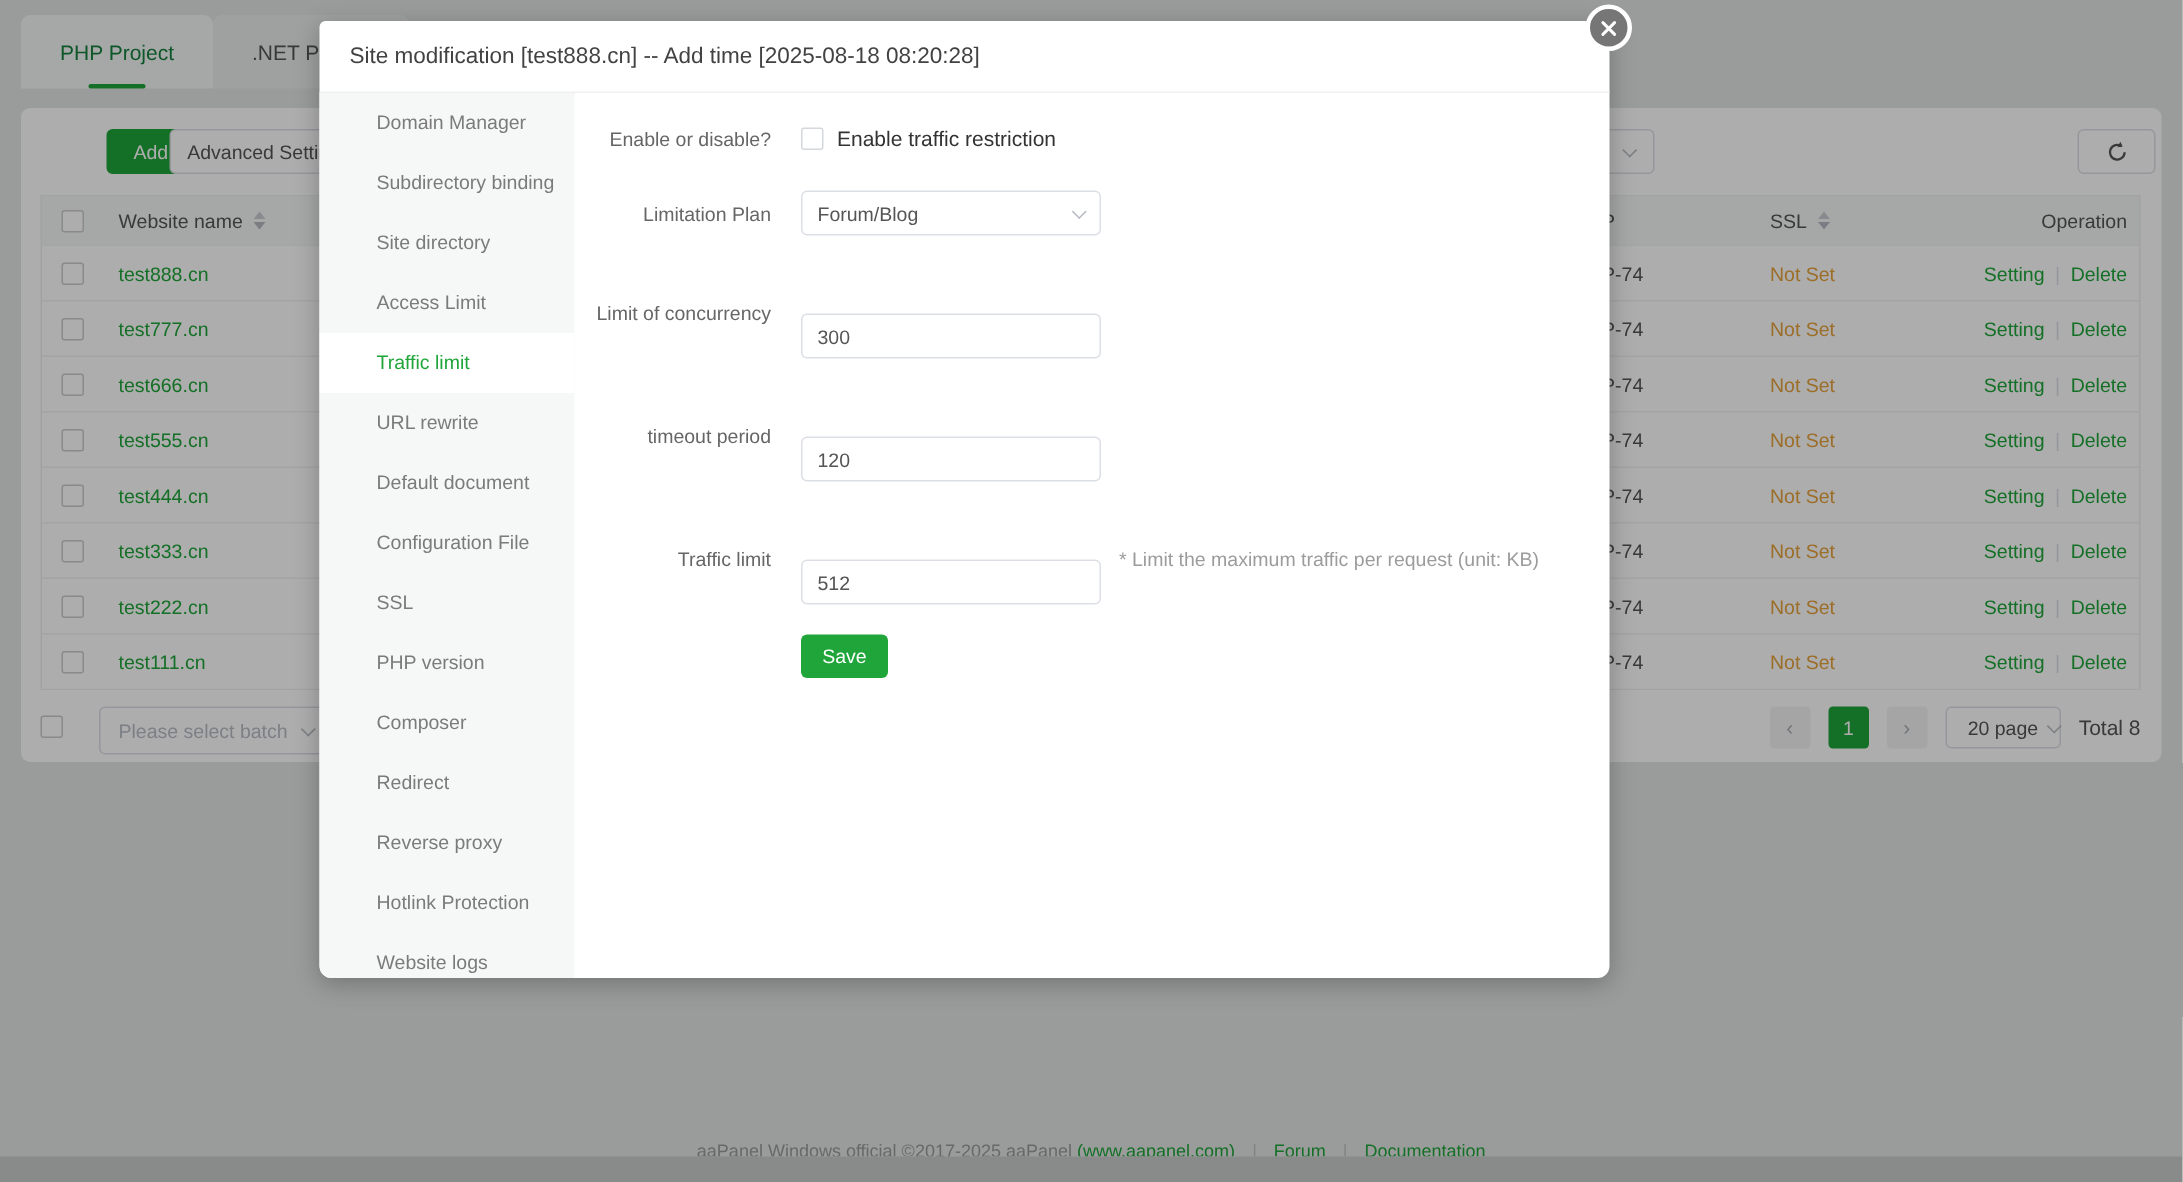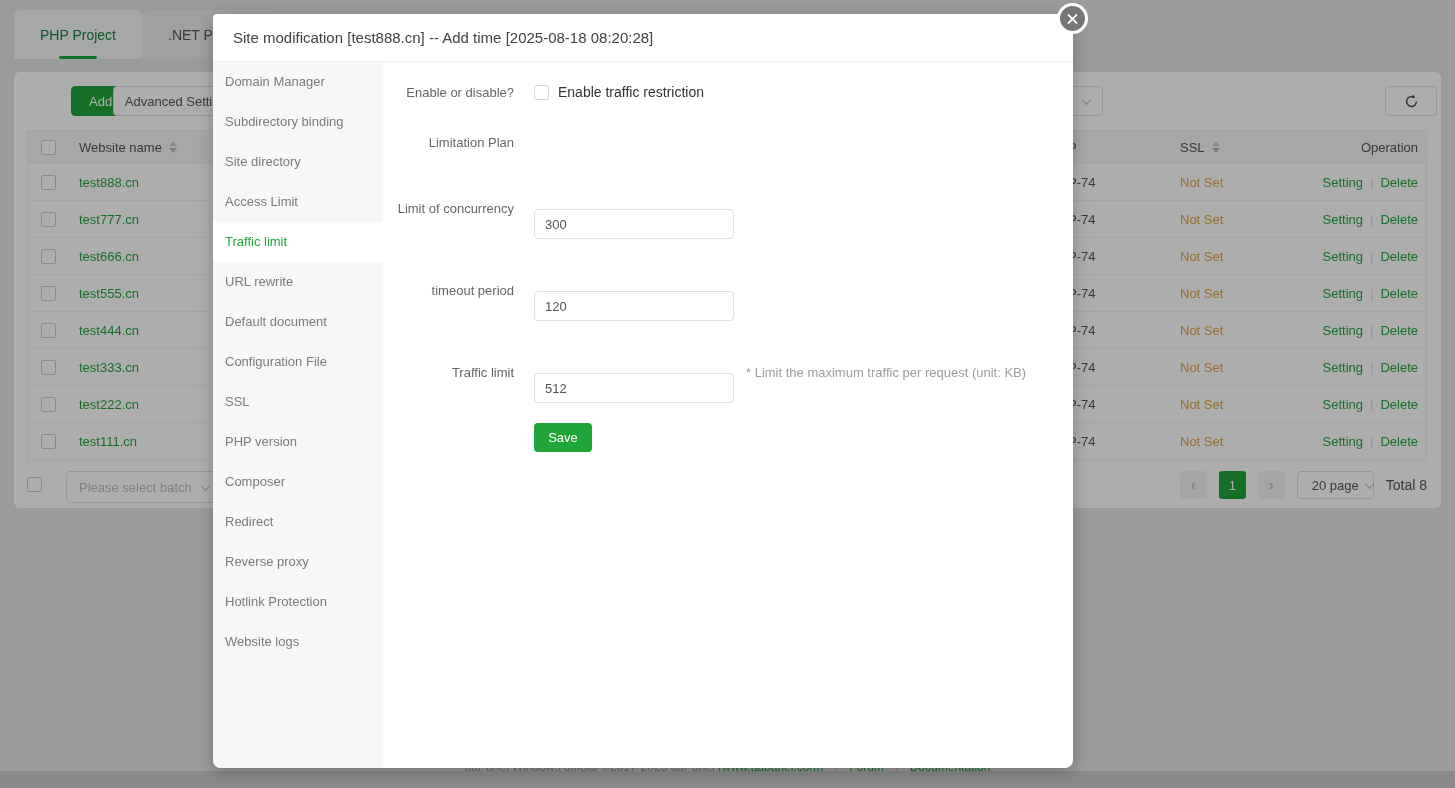--- a/index.html
+++ b/index.html
@@ -75,28 +75,28 @@
           text-align:center; font-size:12px; color:#9a9a9a; }
   .footer .inner { line-height:16px; }
   .footer a { color:#20a53a; text-decoration:none; cursor:pointer; }
   .footer .sep { color:#c0c0c0; margin:0 8px; }
   .bottom-strip { position:absolute; left:0; right:0; bottom:0; height:17px; background:#cbcdcd; }
 
   
   .overlay { position:absolute; inset:0; background:rgba(0,0,0,0.32); z-index:10; }
 
   
-  .modal { position:absolute; left:213px; top:14px; width:860px; height:754px; background:#fff;
+  .modal { position:absolute; left:213px; top:14px; width:860px; height:638px; background:#fff;
           border-radius:4px 4px 8px 8px; z-index:20; display:flex; flex-direction:column;
           box-shadow:0 4px 16px rgba(0,0,0,0.25); }
   .modal-header { flex:0 0 48px; display:flex; align-items:center; padding-left:20px;
           font-size:15px; color:#424242; border-bottom:1px solid #f0f0f0; }
   .modal-body { flex:1; display:flex; min-height:0; }
   .menu { width:170px; background:#f6f7f7; overflow:hidden; border-radius:0 0 0 8px; }
-  .menu-item { height:40px; line-height:40px; padding-left:12px; font-size:13px; color:#7b7b7b; cursor:pointer; white-space:nowrap; }
+  .menu-item { height:40px; line-height:40px; padding-left:38px; font-size:13px; color:#7b7b7b; cursor:pointer; white-space:nowrap; }
   .menu-item.active { background:#fff; color:#20a53a; }
 
   .form { flex:1; padding-top:15px; }
   .form-row { display:flex; align-items:center; margin-bottom:20px; min-height:30px; }
   .form-label { flex:0 0 151px; text-align:right; padding-right:20px; font-size:13px; color:#666; white-space:nowrap; }
   .ctrl-check { display:flex; align-items:center; }
   .ctrl-check .cb { border-color:#d4d7dc; }
   .check-text { margin-left:9px; font-size:14px; color:#333; }
   .ctrl-select { width:200px; height:30px; border:1px solid #dcdfe6; border-radius:4px; background:#fff;
           display:flex; align-items:center; justify-content:space-between; padding:0 10px;
@@ -352,20 +352,24 @@
         <div class="form-row">
           <div class="form-label">Enable or disable?</div>
           <div class="ctrl-check">
             <div class="cb"></div>
             <span class="check-text">Enable traffic restriction</span>
           </div>
         </div>
 
         <div class="form-row">
           <div class="form-label">Limitation Plan</div>
+          <div class="ctrl-select">
+            <span>Forum/Blog</span>
+            <i class="chev"></i>
+          </div>
         </div>
 
         <div class="form-row">
           <div class="form-label">Limit of concurrency</div>
           <input class="ctrl-input" value="300" style="">
         </div>
 
         <div class="form-row">
           <div class="form-label">timeout period</div>
           <input class="ctrl-input" value="120" style="">

